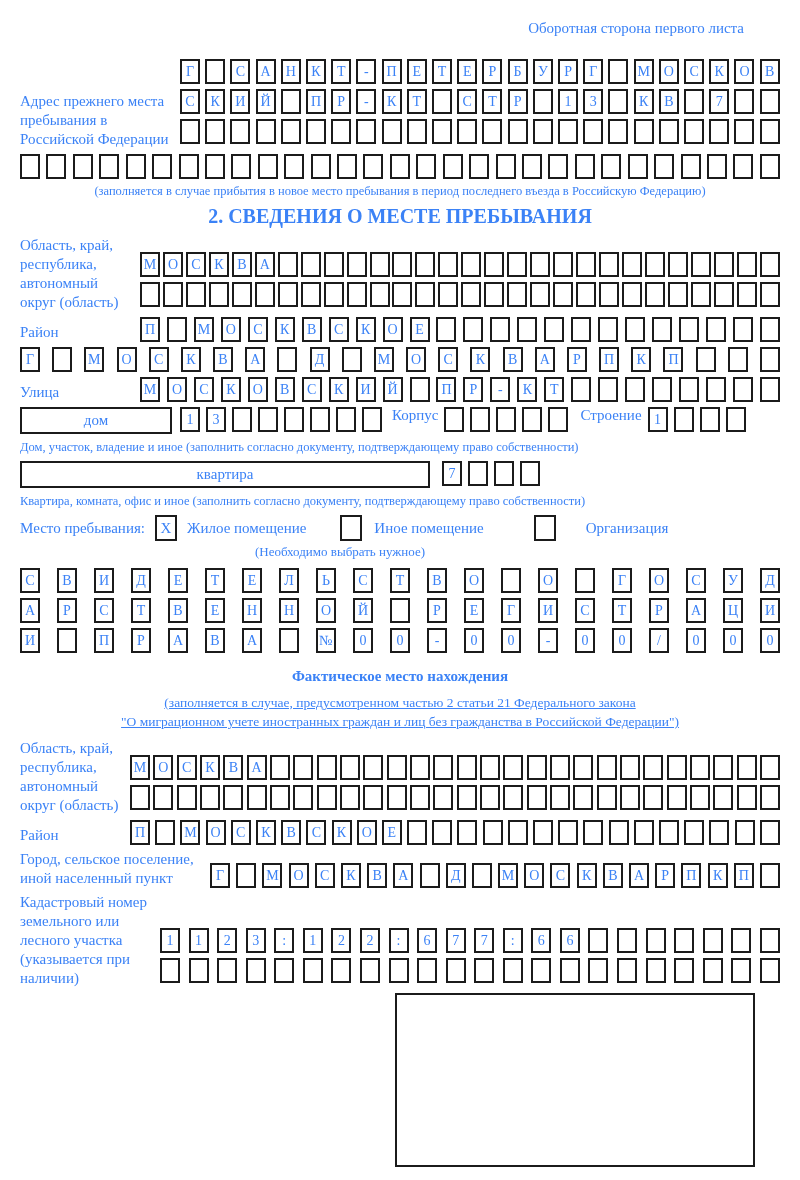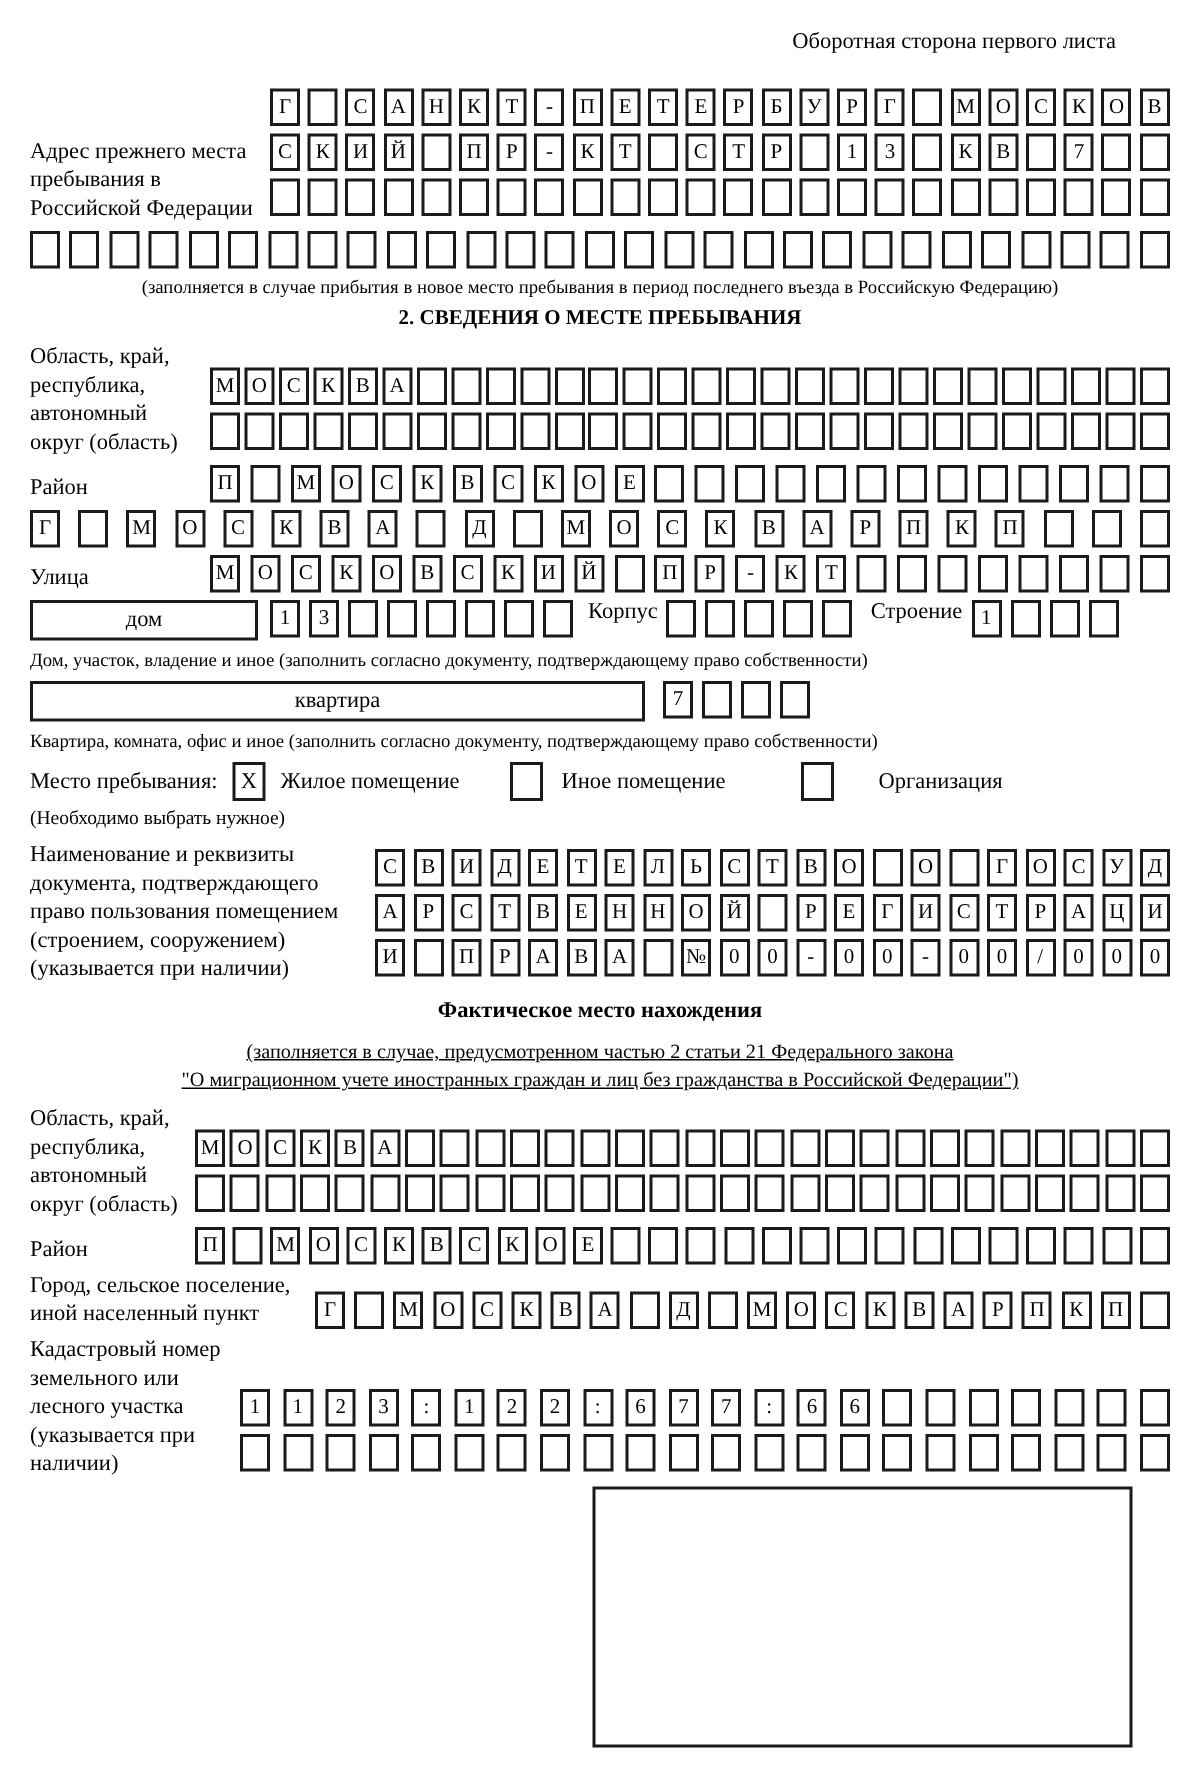--- a/index.html
+++ b/index.html
@@ -1,19 +1,19 @@
 <!DOCTYPE html>
 <html lang="ru"><head>
 <meta charset="utf-8">
 <style>
   * { margin:0; padding:0; box-sizing:border-box; }
   body { background:#ffffff; }
   .page {
     position:relative; width:800px; height:1180px; margin:0 auto;
-    background:#ffffff; color:#000000;
+    background:#ffffff; color:#3b82f6;
     font-family:"Liberation Serif","DejaVu Serif",serif;
     padding:10px 20px 0 20px; overflow:hidden;
   }
   .top-note { text-align:right; font-size:15px; margin:10px 36px 22px 0; }
 
   .form-row { display:flex; align-items:flex-end; margin-bottom:5px; }
   .lbl { font-size:15px; line-height:19px; padding-right:6px; flex:none; }
   .lw160{width:160px} .lw120{width:120px} .lw110{width:110px}
   .lw190{width:190px} .lw230{width:230px} .lw140{width:140px}
 
@@ -22,33 +22,33 @@
     flex:none; width:20px; height:25px; border:2px solid #1b1b1b;
     display:flex; align-items:center; justify-content:center;
     font-size:14px; line-height:1; background:#fff;
   }
   .stack { flex:1; display:flex; flex-direction:column; }
   .stack .cells { margin-bottom:5px; }
   .fullrow { margin-bottom:4px; }
 
   .caption { font-size:12.5px; line-height:16px; margin-bottom:6px; }
   .caption.center { text-align:center; }
-  .section-title { text-align:center; font-weight:bold; font-size:14px; margin:4px 0 8px 0; }
+  .section-title { text-align:center; font-weight:bold; font-size:20px; margin:4px 0 8px 0; }
 
   .house-row { display:flex; margin-bottom:5px; }
   .wide-box { height:27px; border:2px solid #1b1b1b; display:flex; align-items:center; justify-content:center; font-size:15px; flex:none; }
   .wb-dom { width:152px; margin-right:8px; }
   .wb-kv  { width:410px; margin-right:12px; }
   .grp { display:flex; gap:6px; flex:none; }
   .grp .cell { width:20px; height:25px; border:2px solid #1b1b1b; display:flex; align-items:center; justify-content:center; font-size:14px; flex:none; }
   .inline-lbl { font-size:15px; flex:none; }
 
   .stay-row { display:flex; align-items:center; font-size:15px; margin-bottom:3px; }
   .chk { width:22px; height:26px; border:2px solid #1b1b1b; display:flex; align-items:center; justify-content:center; font-size:15px; flex:none; }
-  .note-center { font-size:13px; text-align:left; width:640px; margin-bottom:8px; }
+  .note-center { font-size:13px; text-align:center; width:640px; margin-bottom:8px; }
 
   .fact-title { text-align:center; font-weight:bold; font-size:15px; margin:10px 0 8px 0; }
   .fact-cap { text-align:center; font-size:13.5px; line-height:19px;text-decoration:underline; }
   .fact-cap.last { margin-bottom:8px; }
 
   .mark-box { width:360px; height:174px; border:2px solid #1b1b1b; margin-left:375px; margin-top:4px; }
 </style>
 </head>
 <body>
 
@@ -375,21 +375,20 @@
     <span class="chk" style="margin-right:10px;">X</span>
     <span style="margin-right:34px;">Жилое помещение</span>
     <span class="chk" style="margin-right:12px;"></span>
     <span style="margin-right:50px;">Иное помещение</span>
     <span class="chk" style="margin-right:30px;"></span>
     <span>Организация</span>
   </div>
   <div class="note-center">(Необходимо выбрать нужное)</div>
 
   <div class="form-row">
-    <div class="lbl lw230">Наименование и реквизиты документа, подтверждающего право пользования помещением (строением, сооружением) (указывается при наличии)</div>
     <div class="stack">
       <div class="cells">
           <span class="cell">С</span>
           <span class="cell">В</span>
           <span class="cell">И</span>
           <span class="cell">Д</span>
           <span class="cell">Е</span>
           <span class="cell">Т</span>
           <span class="cell">Е</span>
           <span class="cell">Л</span>

